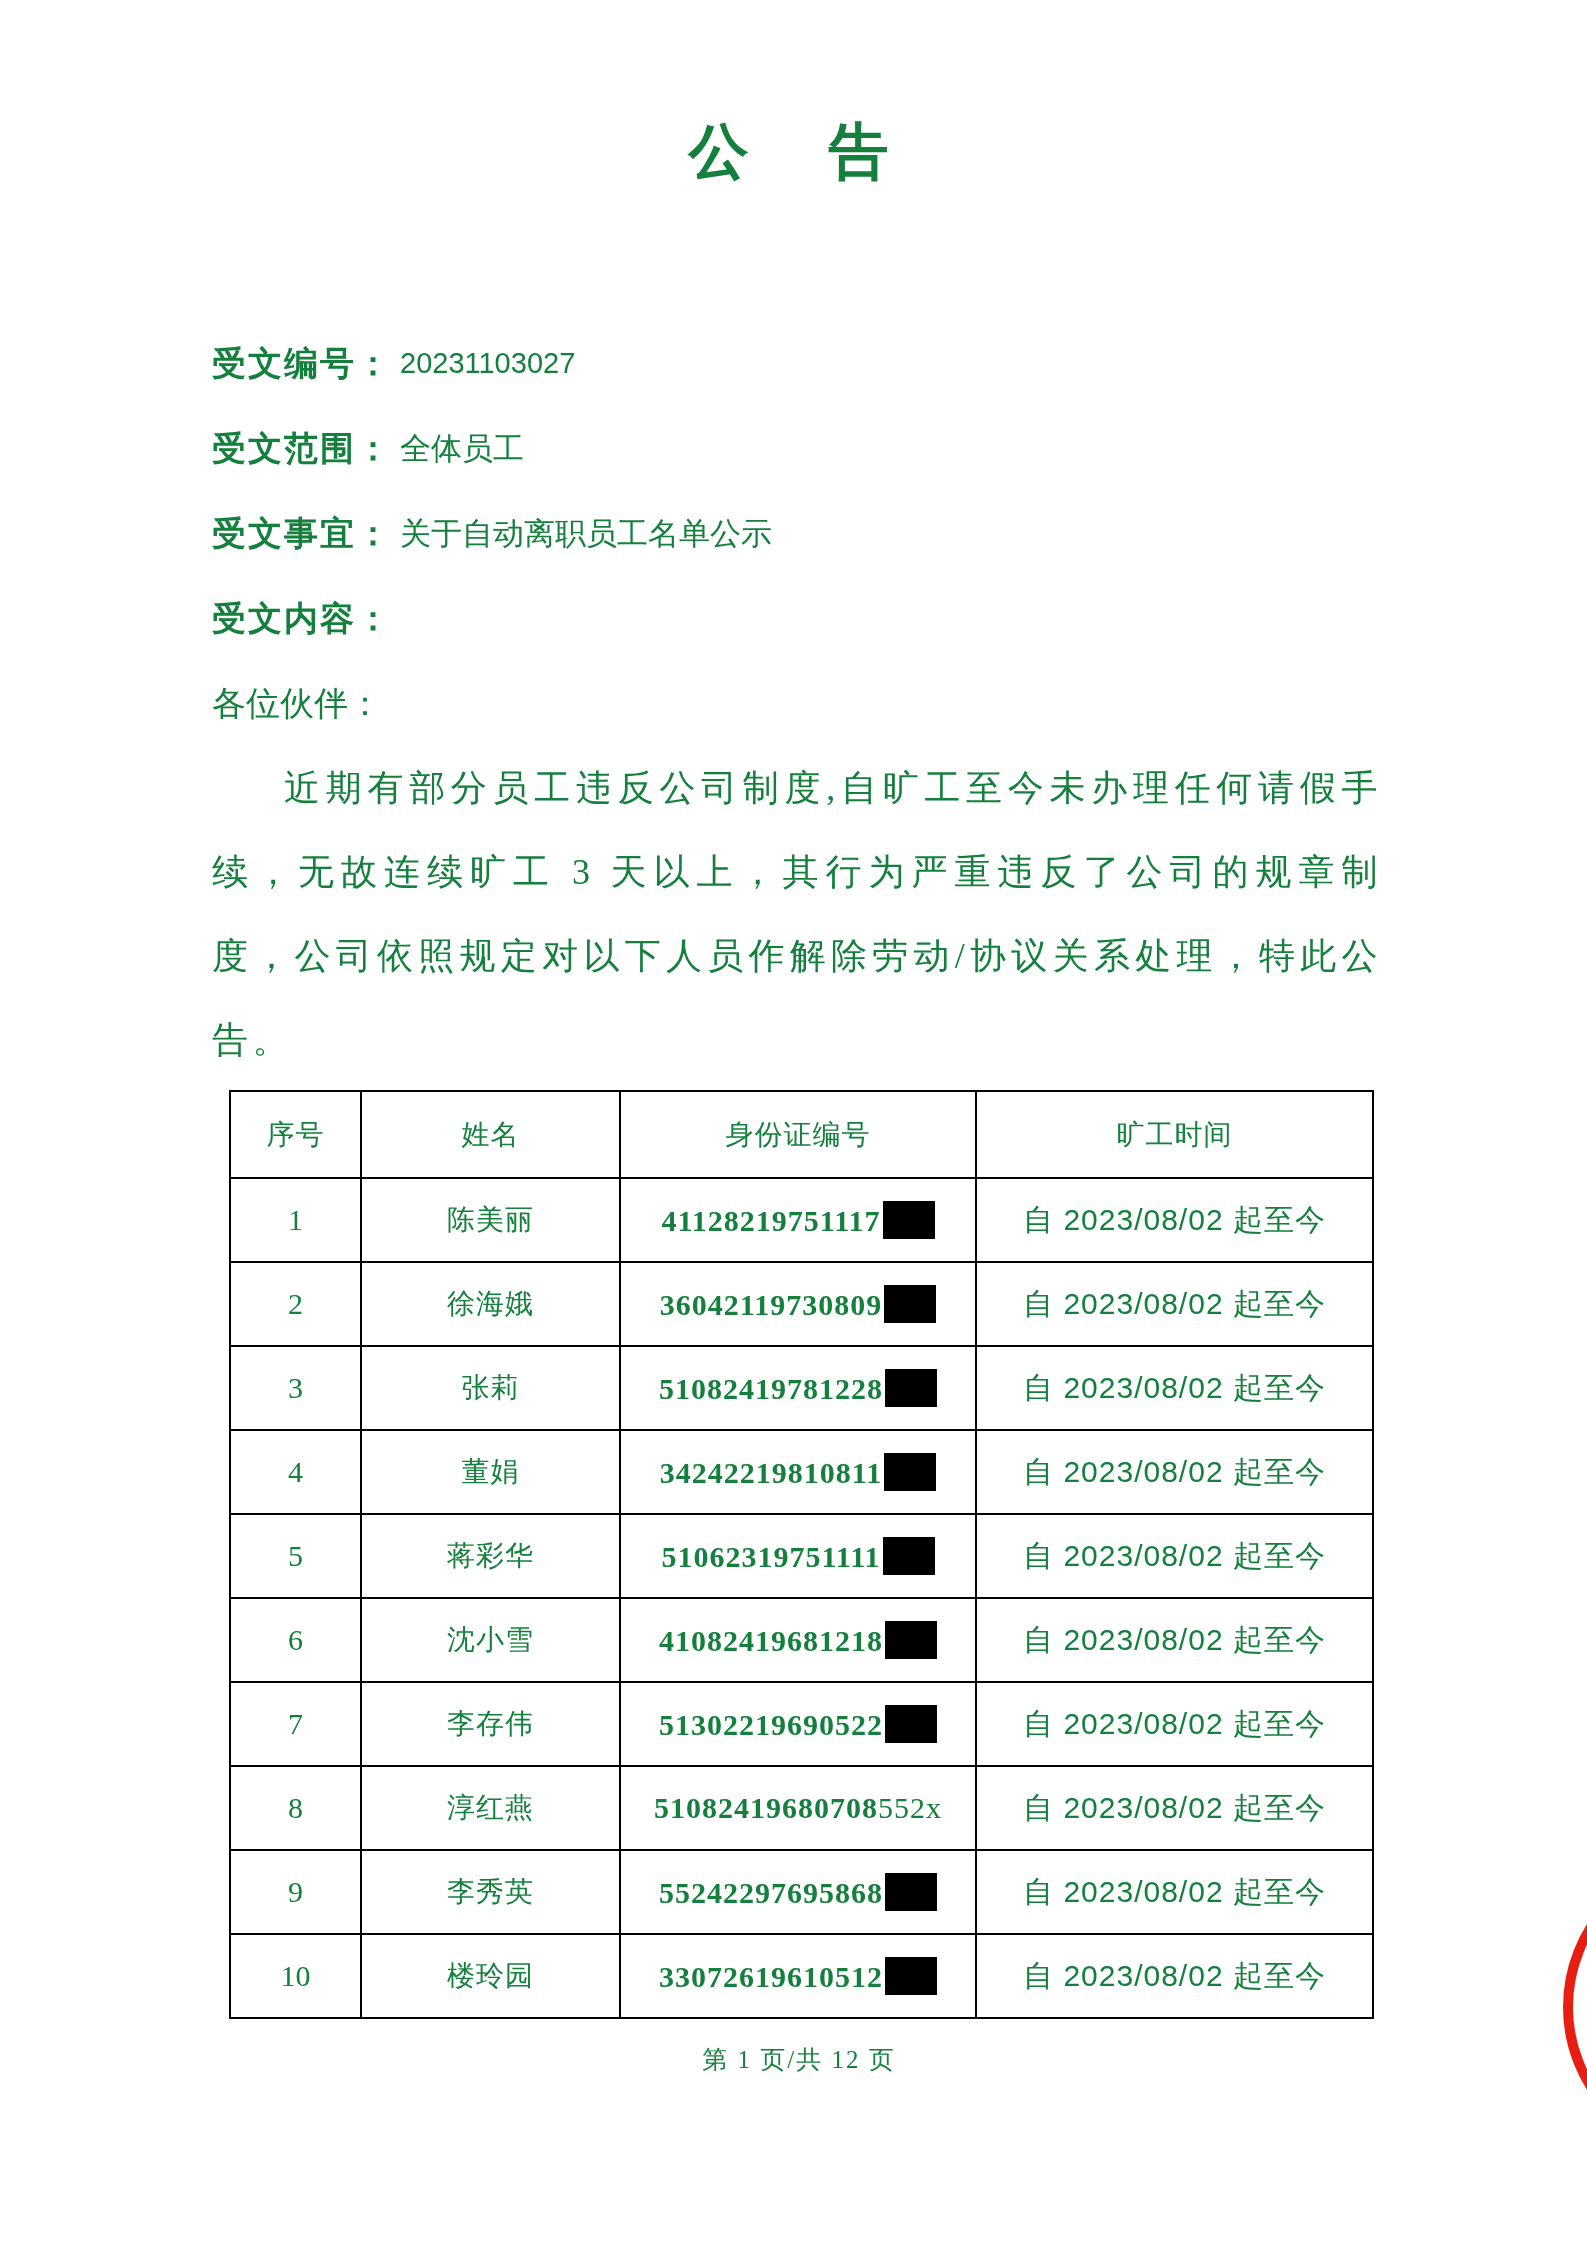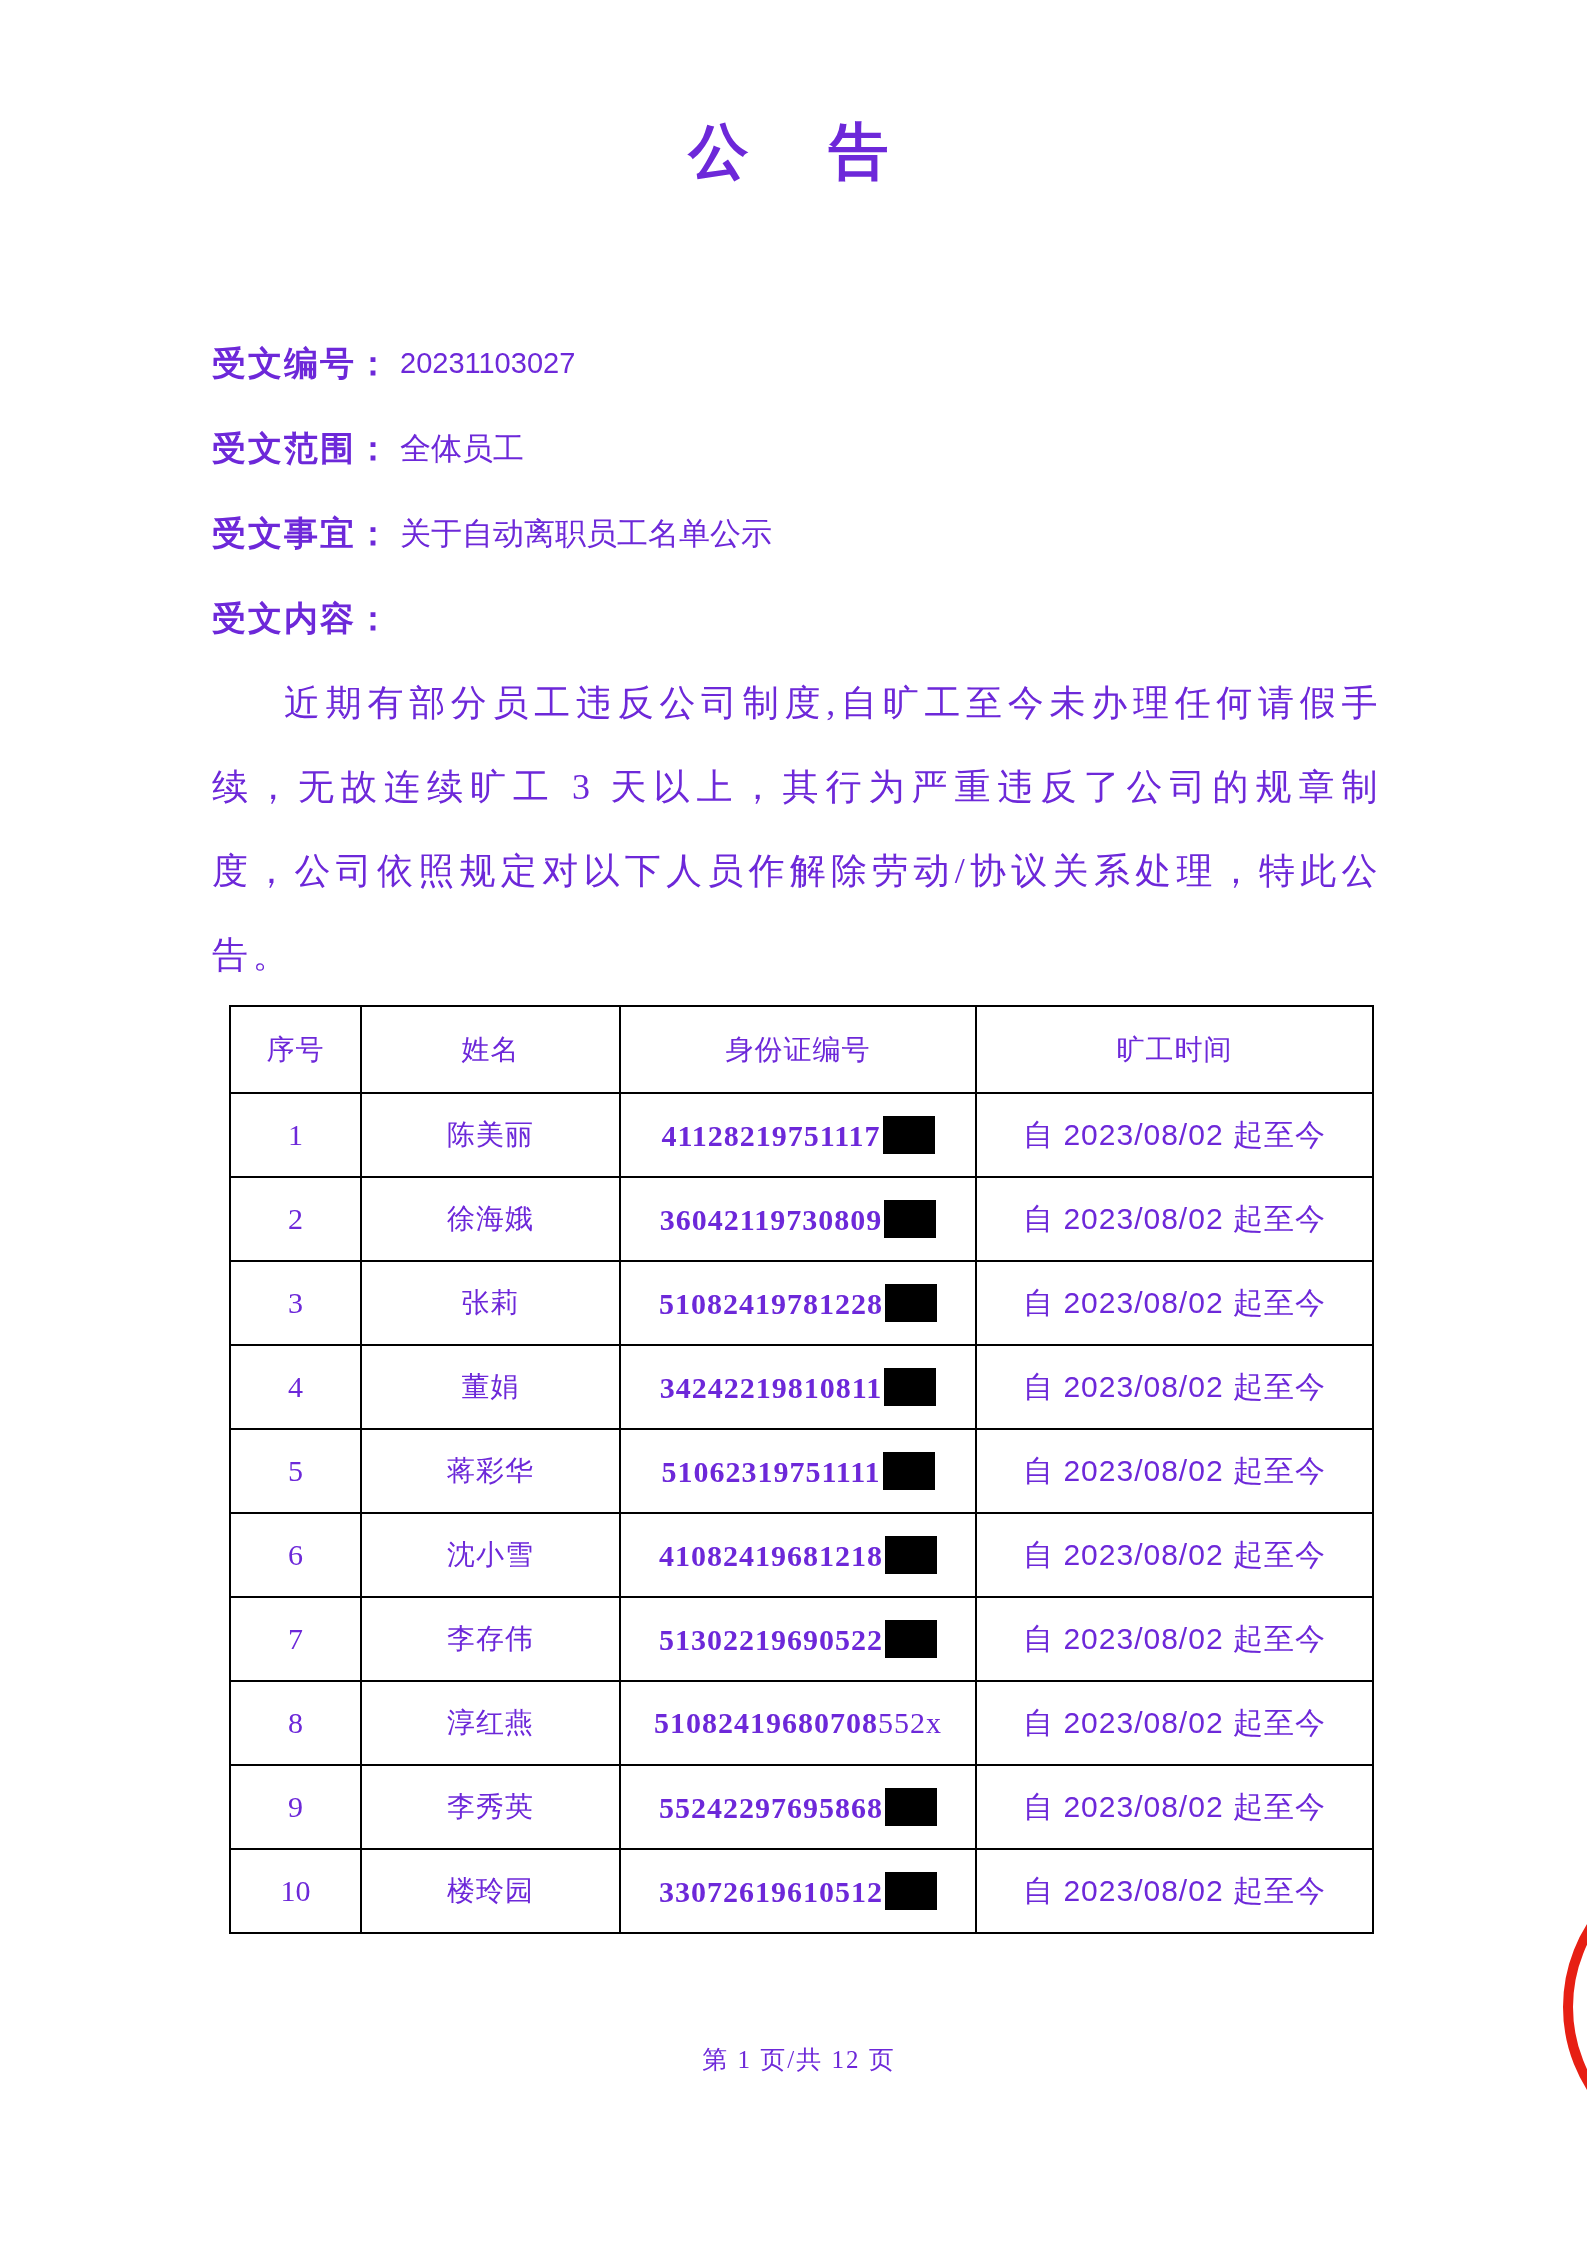--- a/index.html
+++ b/index.html
@@ -3,21 +3,21 @@
 <meta charset="utf-8">
 <style>
   html,body { margin:0; padding:0; background:#fff; }
   .page {
     position:relative;
     width:1587px;
     height:2245px;
     background:#ffffff;
     overflow:hidden;
     font-family:"Liberation Serif","DejaVu Serif",serif;
-    color:#6d28d9;
+    color:#15803d;
   }
   .title {
     margin:0;
     padding-top:112px;
     text-align:center;
     font-size:60px;
     font-weight:bold;
     letter-spacing:10px;
   }
   .content { margin:128px 205px 0 212px; }
@@ -122,20 +122,21 @@
     </div>
     <div class="field">
       <span class="flabel">受文事宜：</span>
       <span class="fvalue">关于自动离职员工名单公示</span>
     </div>
     <div class="field">
       <span class="flabel">受文内容：</span>
       <span class="fvalue"></span>
     </div>
 
+    <div class="salutation">各位伙伴：</div>
 
     <p class="body-text">近期有部分员工违反公司制度,自旷工至今未办理任何请假手续，无故连续旷工 3 天以上，其行为严重违反了公司的规章制度，公司依照规定对以下人员作解除劳动/协议关系处理，特此公告。</p>
 
 
     <table class="roster">
       <colgroup>
         <col style="width:131px">
         <col style="width:259px">
         <col style="width:356px">
         <col style="width:397px">

